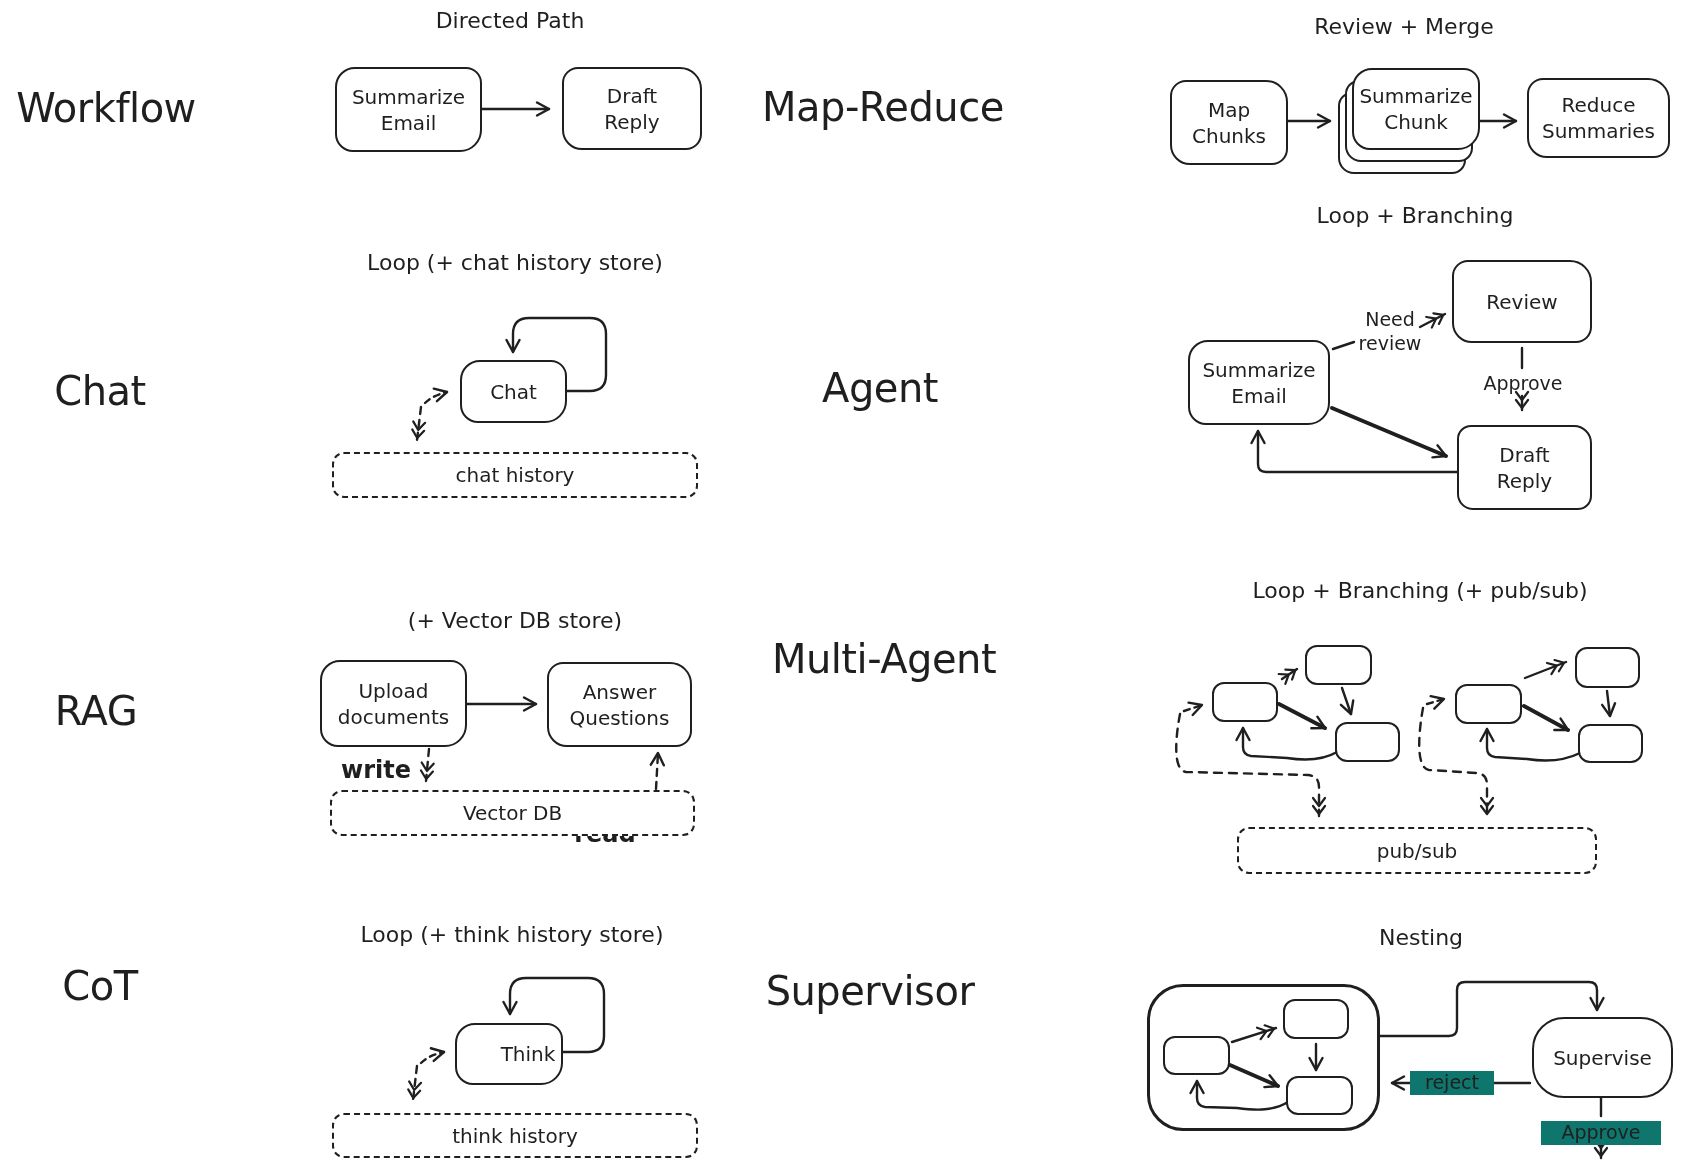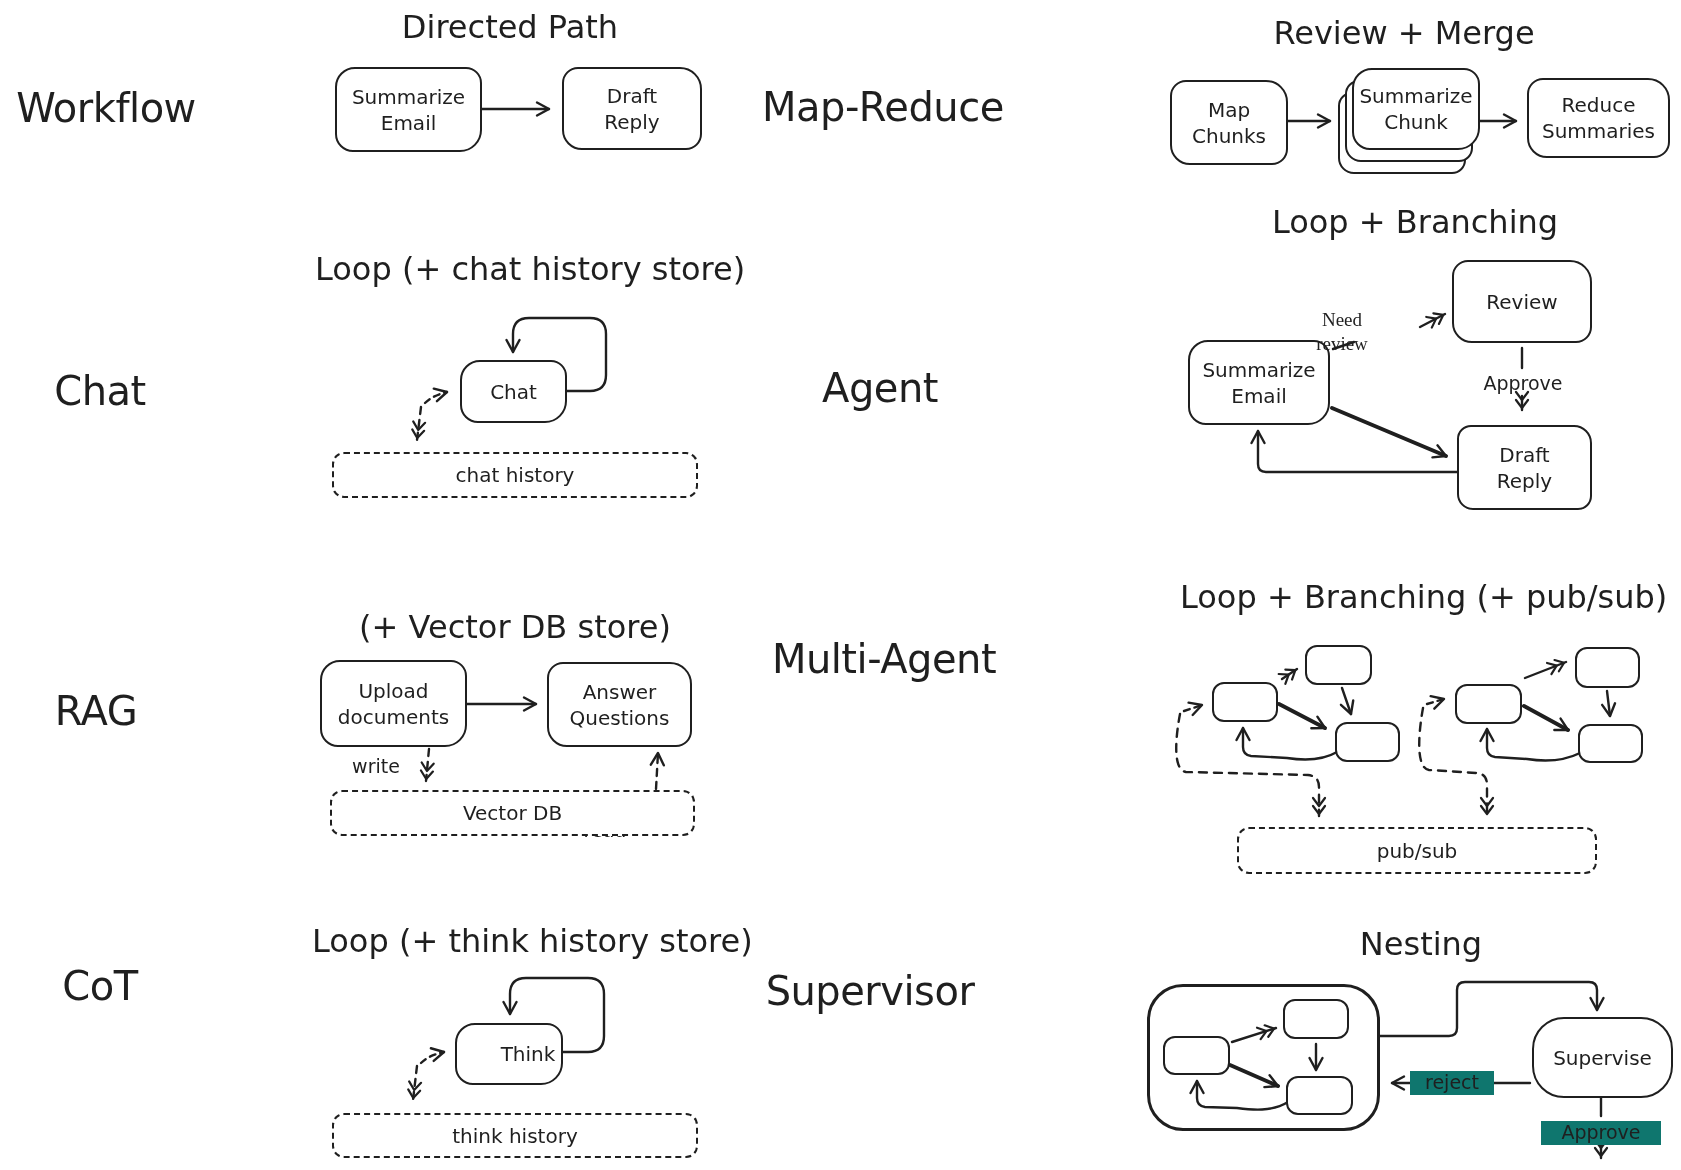--- a/index.html
+++ b/index.html
@@ -1,36 +1,36 @@
 <!DOCTYPE html>
 <html><head>
 <meta charset="utf-8">
 <style>
   html,body{margin:0;padding:0;background:#ffffff;}
   #stage{position:relative;width:1681px;height:1170px;background:#ffffff;overflow:hidden;
          font-family:"DejaVu Sans",sans-serif;color:#1f1f1f;}
   #diagram-svg{position:absolute;left:0;top:0;z-index:2;pointer-events:none;}
   .lbl{position:absolute;z-index:3;font-size:40px;font-weight:500;text-align:center;
        letter-spacing:-0.5px;white-space:nowrap;}
-  .ttl{position:absolute;z-index:3;font-size:32px;font-weight:400;text-align:center;white-space:nowrap;}
+  .ttl{position:absolute;z-index:3;font-size:22px;font-weight:400;text-align:center;white-space:nowrap;}
   .box{position:absolute;z-index:3;box-sizing:border-box;background:#ffffff;
        border:2.3px solid #1f1f1f;display:flex;align-items:center;justify-content:center;
        text-align:center;font-size:20px;line-height:1.3;}
   .box span{white-space:pre-line;}
   .store{border-style:dashed;border-width:2.4px;}
   .edge{position:absolute;z-index:3;font-size:19px;text-align:center;line-height:1.25;}
   .edge span{white-space:pre-line;}
   .bgw{background:#0f766e;}
   .container-box{position:absolute;z-index:1;box-sizing:border-box;background:#ffffff;
        border:3px solid #1f1f1f;border-radius:36px;}
   .rA{border-radius:20px 16px 22px 18px;}
   .rB{border-radius:16px 22px 16px 20px;}
   .rC{border-radius:14px 18px 14px 16px;}
   .rD{border-radius:12px;}
-  .big{font-size:19px;}
+  .big{font-size:24px;font-weight:bold;}
 </style>
 </head>
 <body>
 
 <div id="stage">
 
   <svg id="diagram-svg" width="1681" height="1170" viewBox="0 0 1681 1170">
     <defs>
       <marker id="ah1" markerUnits="userSpaceOnUse" markerWidth="20" markerHeight="20" viewBox="0 0 20 20" refX="17" refY="10" orient="auto">
         <path d="M5,3.5 L17,10 L5,16.5" fill="none" stroke="#1f1f1f" stroke-width="2.4" stroke-linecap="round" stroke-linejoin="round"></path>
@@ -130,21 +130,21 @@
       <span>Review</span>
     </div>
   <div class="box rA" style="left:1188px;top:340px;width:142px;height:85px;">
       <span>Summarize
 Email</span>
     </div>
   <div class="box rC" style="left:1457px;top:425px;width:135px;height:85px;">
       <span>Draft
 Reply</span>
     </div>
-  <div class="edge" style="left:1292px;top:308px;width:100px;font-family:Liberation Serif, serif;"><span>Need
+  <div class="edge" style="left:1340px;top:308px;width:100px;"><span>Need
 review</span></div>
   <div class="edge" style="left:1471px;top:372px;width:104px;"><span>Approve</span></div>
 
   <div class="lbl" style="left:0px;top:688px;width:192px;">RAG</div>
   <div class="ttl" style="left:315px;top:608px;width:400px;">(+ Vector DB store)</div>
   <div class="box rB" style="left:547px;top:662px;width:145px;height:85px;">
       <span>Answer
 Questions</span>
     </div>
   <div class="box rA" style="left:320px;top:660px;width:147px;height:87px;">

